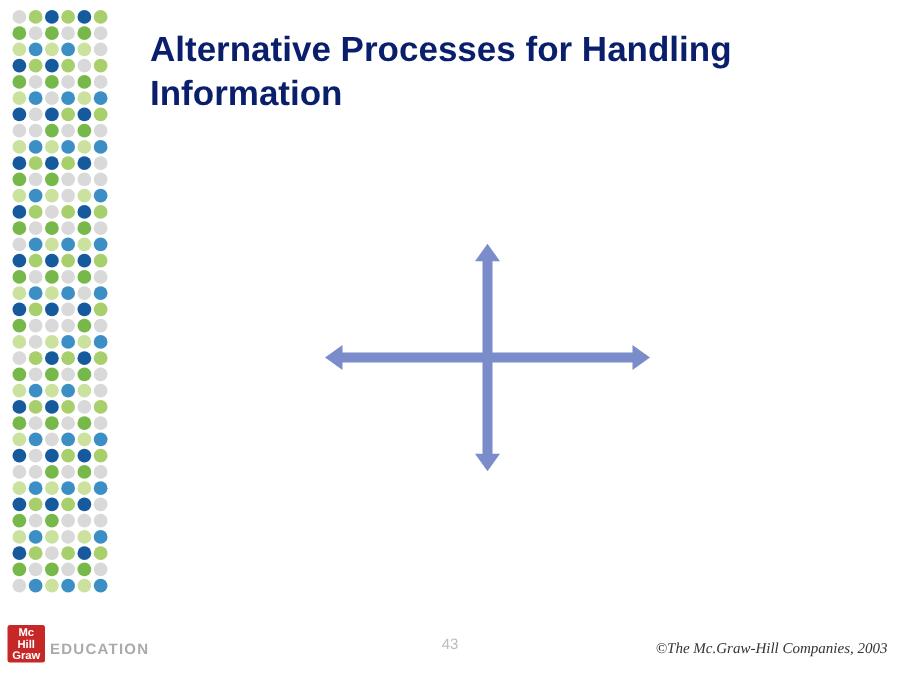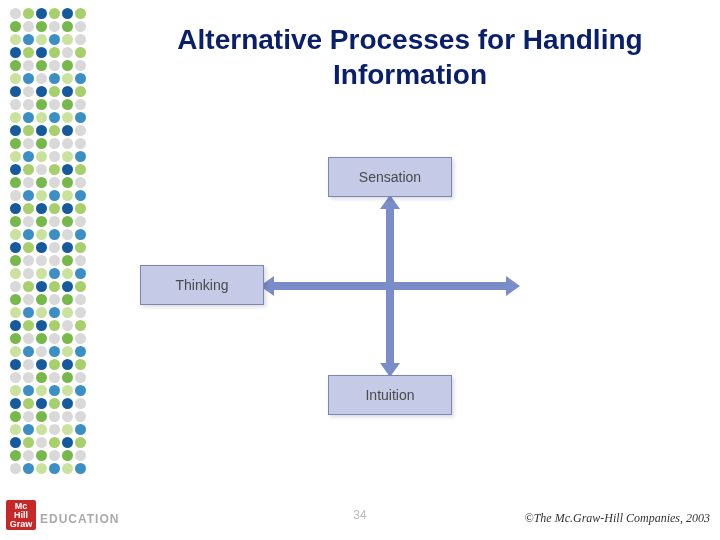--- a/index.html
+++ b/index.html
@@ -3,21 +3,21 @@
 <meta charset="utf-8">
 <style>
   * { box-sizing: border-box; margin: 0; padding: 0; }
   html, body { width: 720px; height: 540px; background: #fff; font-family: Georgia, 'Times New Roman', serif; position: relative; overflow: hidden; }
 
   
   .dot-col { position: absolute; left: 10px; top: 8px; width: 78px; height: 472px; }
   .dot-row { display: flex; gap: 2px; margin-bottom: 2px; }
   .dot { width: 11px; height: 11px; border-radius: 50%; }
 
-  .title { position: absolute; top: 22px; left: 120px; right: 20px; text-align: center; font-family: Verdana, Geneva, sans-serif; font-weight: bold; font-size: 28px; color: #0a1f6b; line-height: 1.25; }
+  .title { position: absolute; top: 22px; left: 120px; right: 20px; font-family: Verdana, Geneva, sans-serif; font-weight: bold; font-size: 28px; color: #0a1f6b; line-height: 1.25; }
 
   
   .diagram { position: absolute; left: 130px; top: 145px; width: 500px; height: 300px; }
   .node { position: absolute; background: #c5cae6; border: 1px solid #7a85b8; color: #4a4a4a; font-family: 'Segoe UI', Arial, sans-serif; font-size: 14px; display: flex; align-items: center; justify-content: center; box-shadow: 2px 2px 4px rgba(0,0,0,0.15); }
   .node.top { left: 198px; top: 12px; width: 124px; height: 40px; }
   .node.bottom { left: 198px; top: 230px; width: 124px; height: 40px; }
   .node.left { left: 10px; top: 120px; width: 124px; height: 40px; }
   .node.right { left: 386px; top: 120px; width: 124px; height: 40px; }
 
   
@@ -332,25 +332,22 @@
 
 <div class="title">Alternative Processes for Handling Information</div>
 
 <div class="diagram">
   <div class="shaft-v"></div>
   <div class="shaft-h"></div>
   <div class="ah up"></div>
   <div class="ah down"></div>
   <div class="ah leftA"></div>
   <div class="ah rightA"></div>
-  <div class="node top">Sensation</div>
-  <div class="node bottom">Intuition</div>
-  <div class="node left">Thinking</div>
 </div>
 
 <div class="logo">
   <span>Mc</span>
   <span>Hill</span>
   <span>Graw</span>
 </div>
 <div class="brand">EDUCATION</div>
-<div class="pagenum">34</div>
+<div class="pagenum">43</div>
 <div class="copyright">©The Mc.Graw-Hill Companies, 2003</div>
 
 </body></html>

